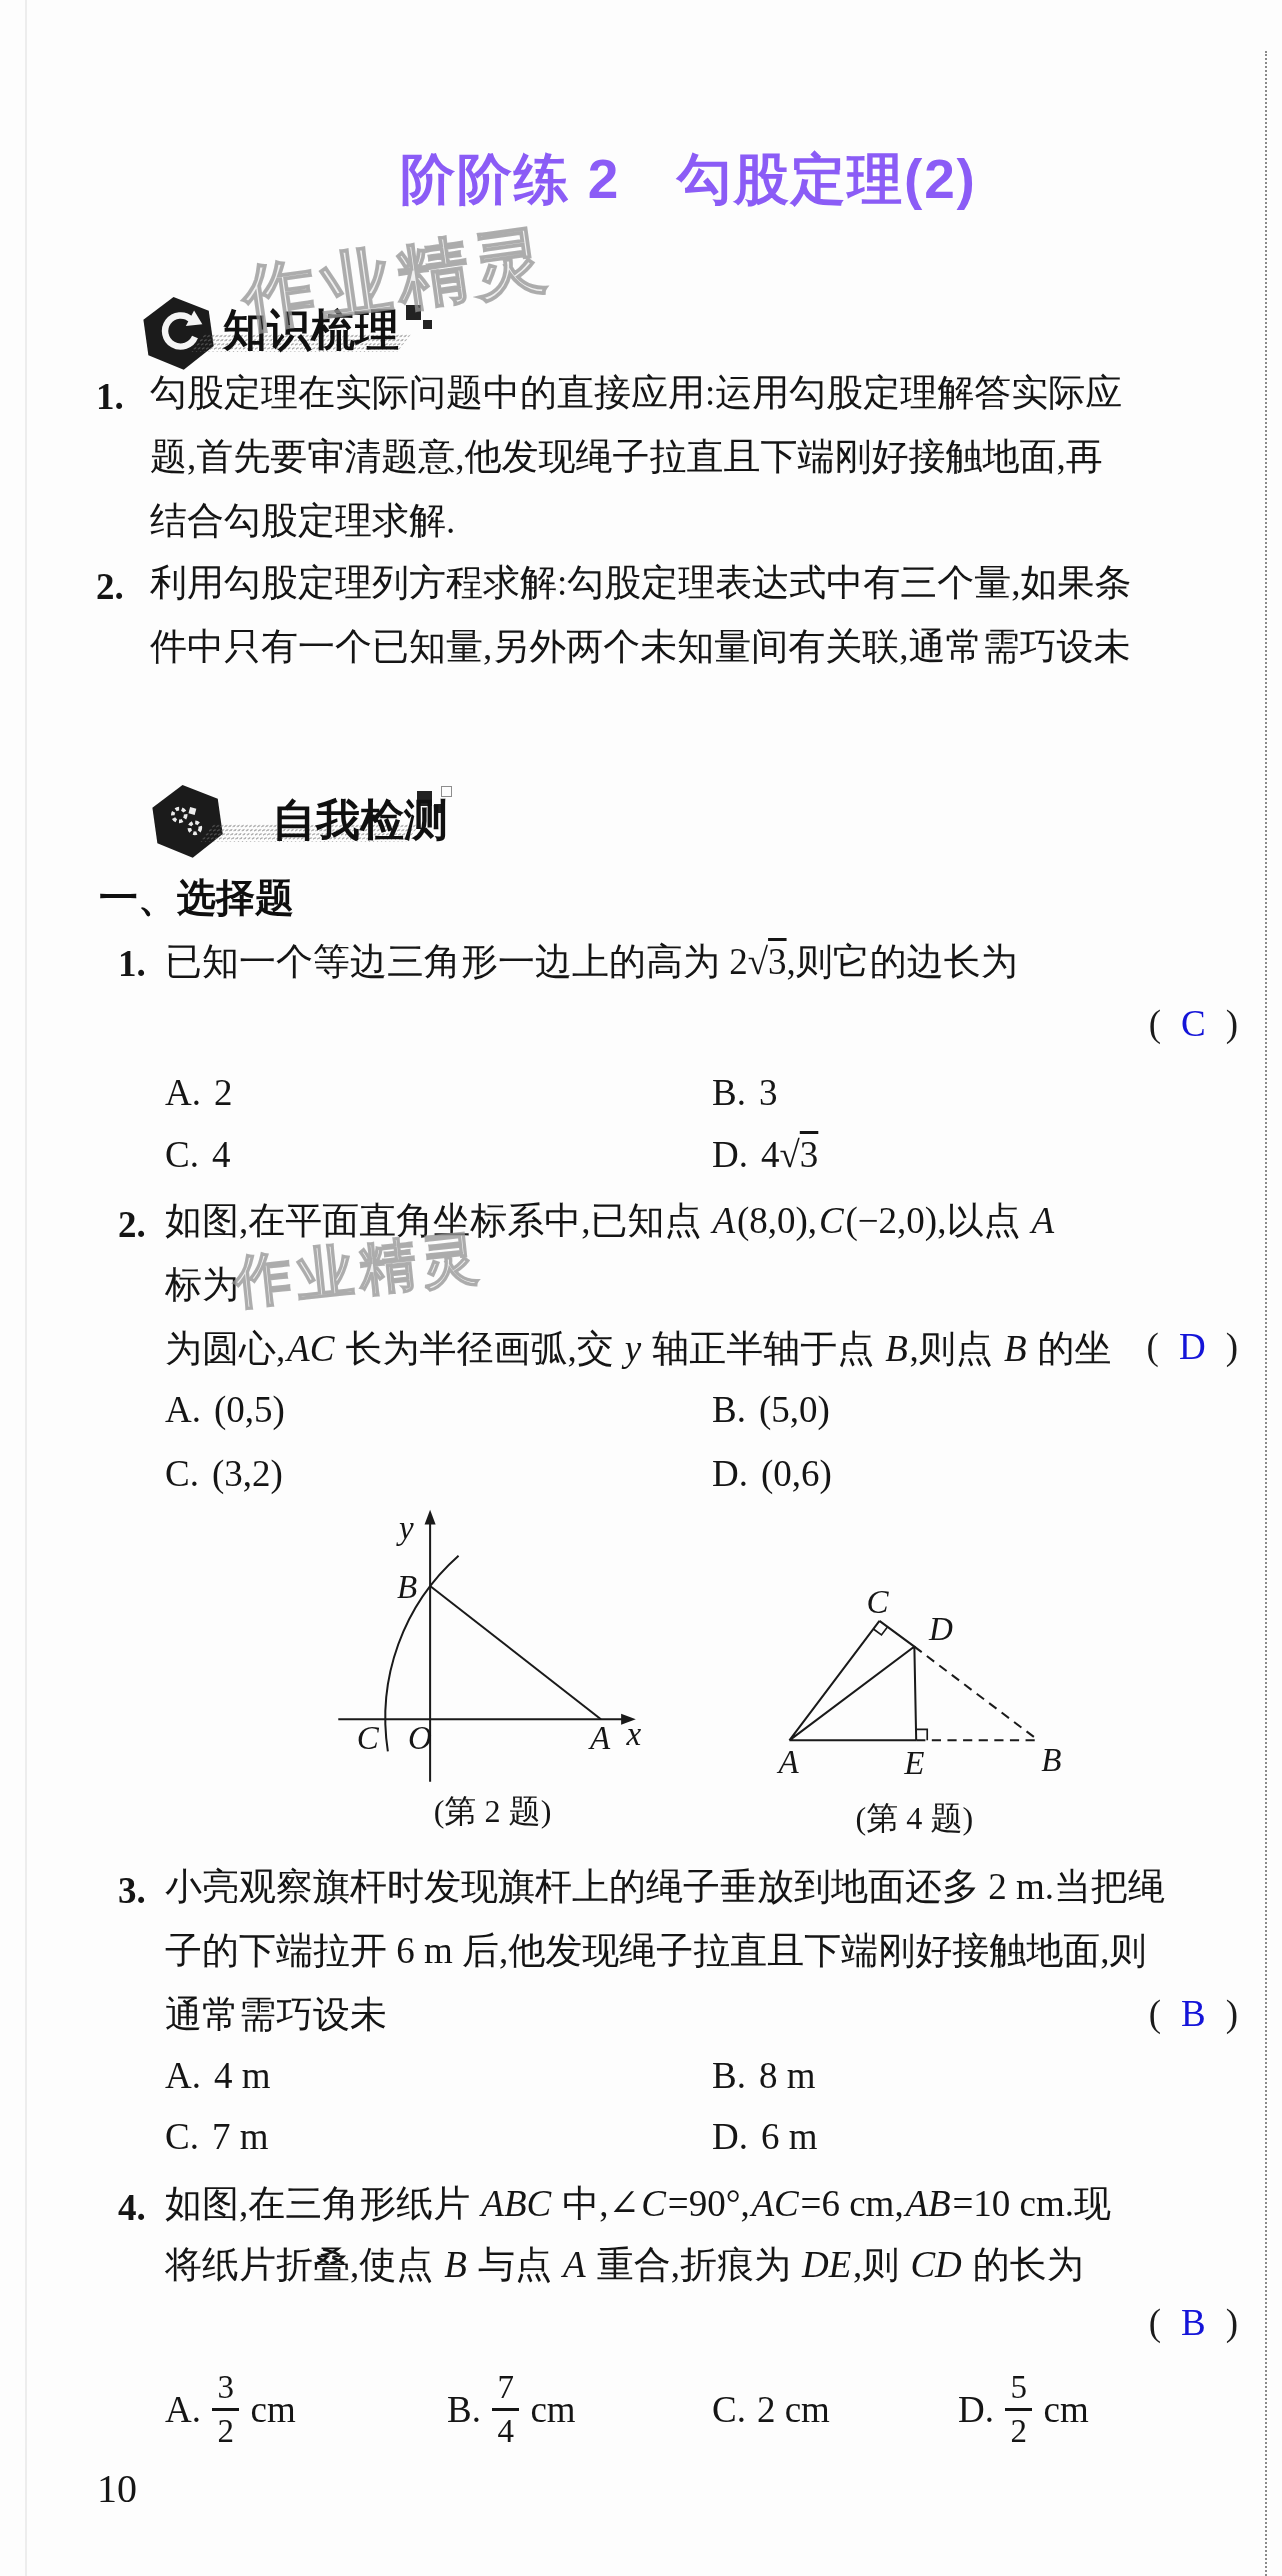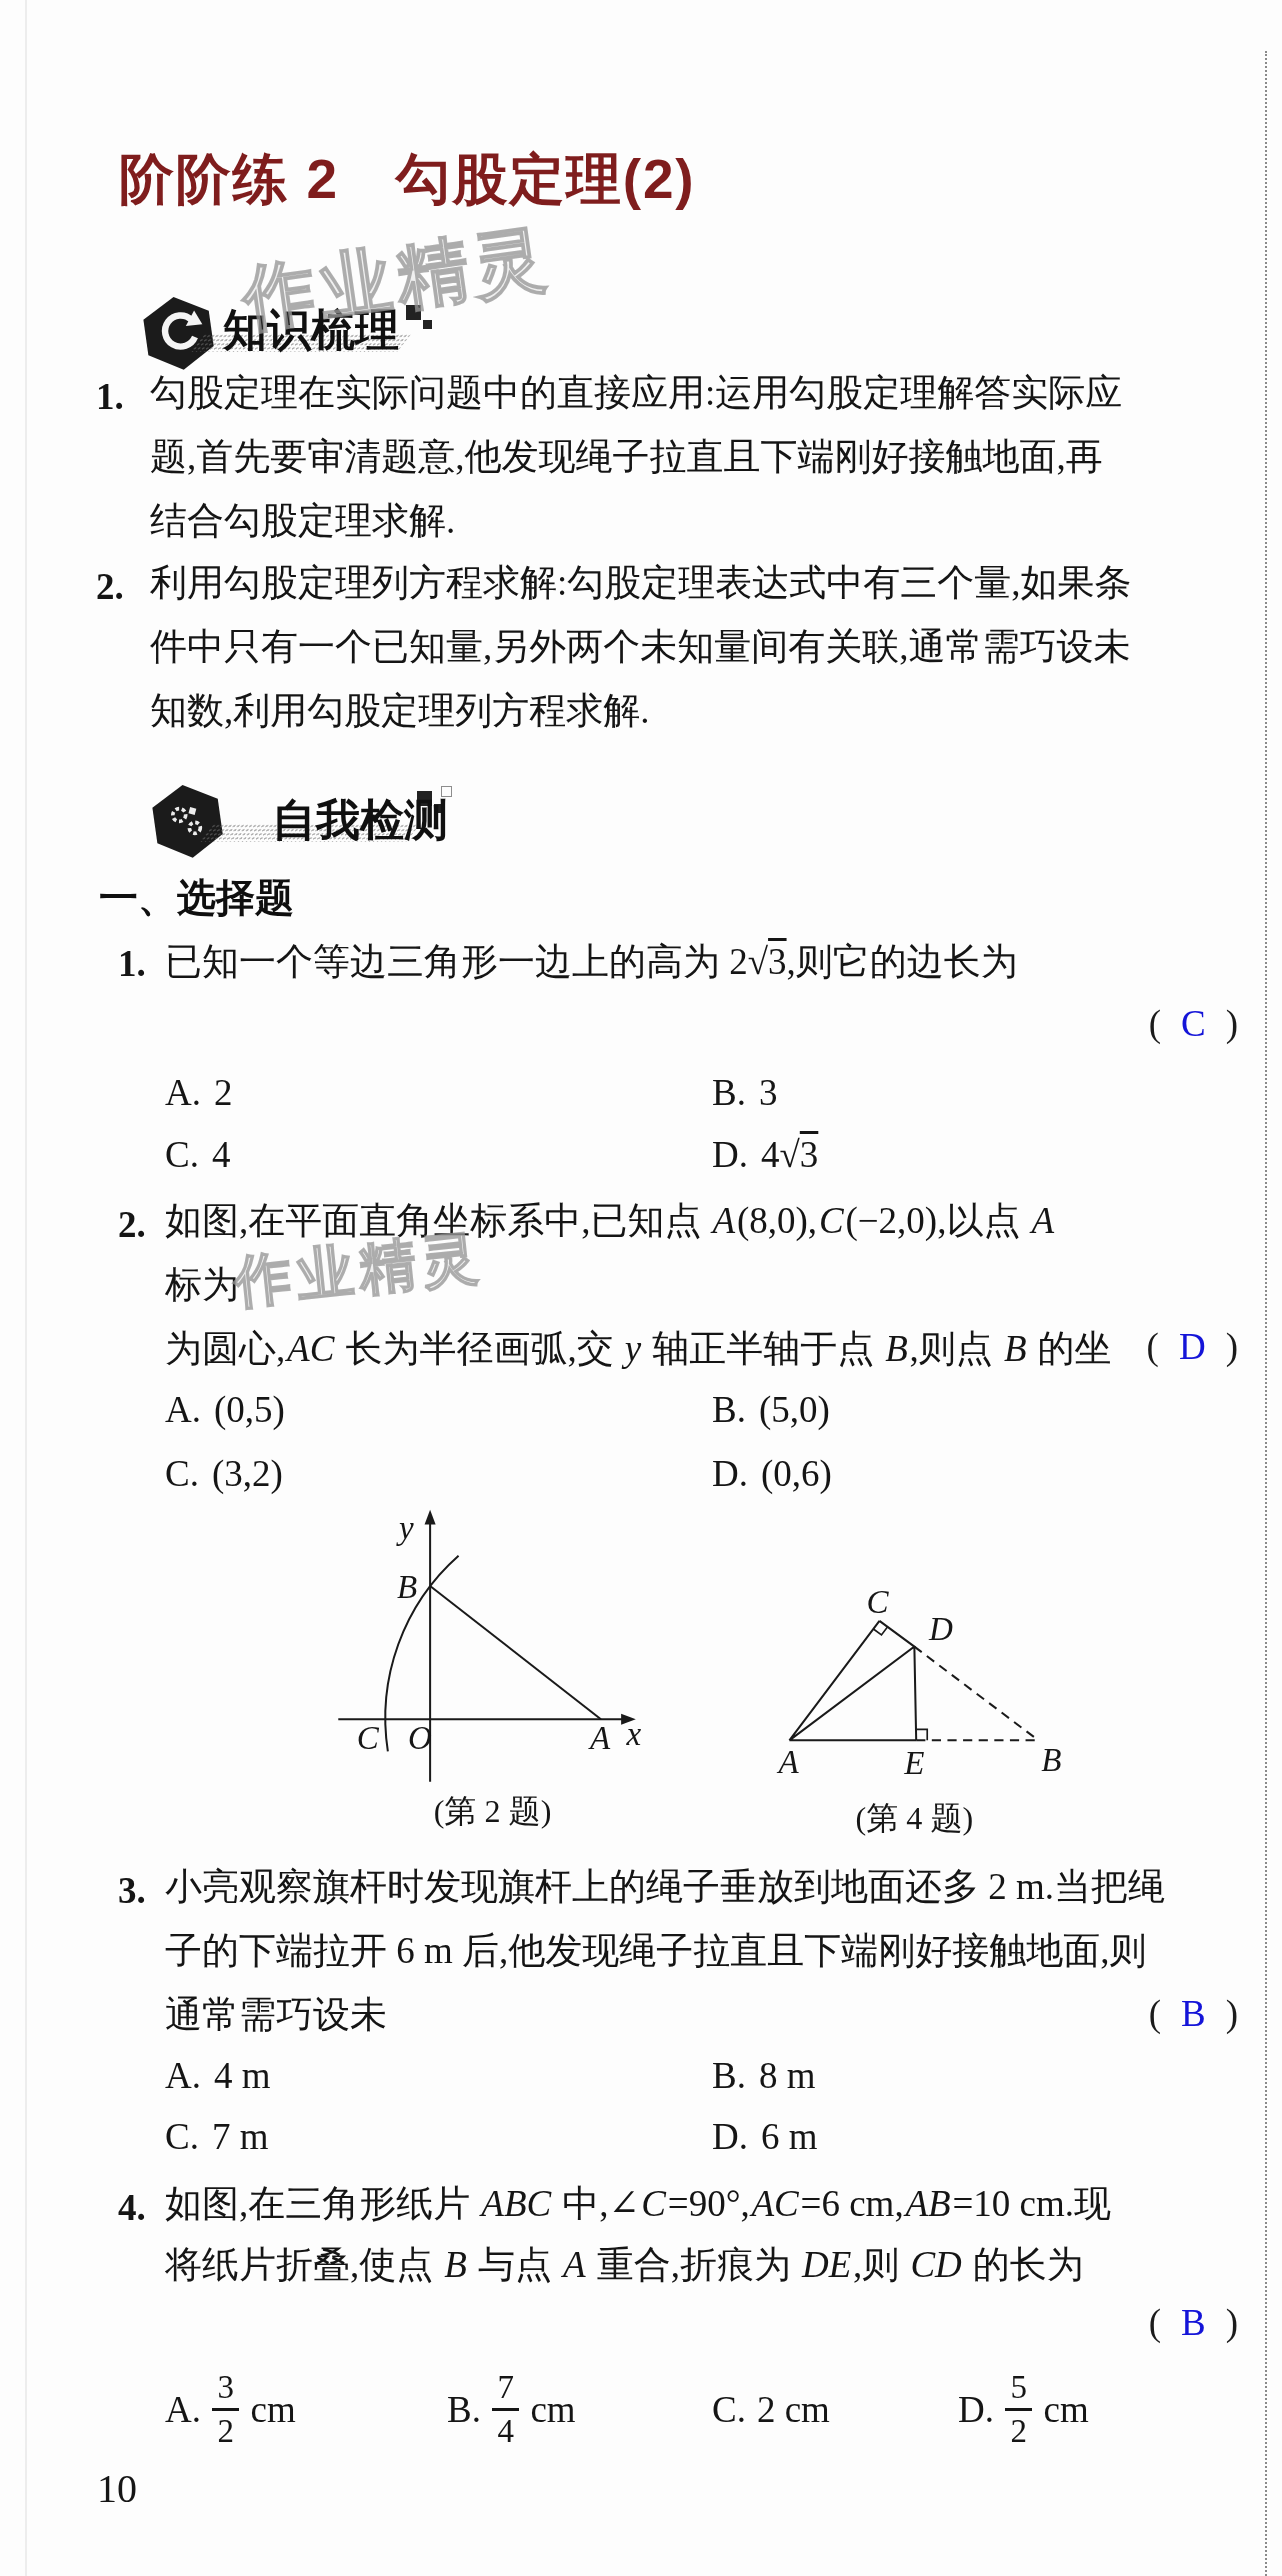--- a/index.html
+++ b/index.html
@@ -4,23 +4,23 @@
 <style>
   html,body{margin:0;padding:0;background:#ffffff;}
   .page{
     position:relative;width:1282px;height:2576px;background:#fdfdfd;
     font-family:"Liberation Serif","DejaVu Serif",serif;color:#151515;
     overflow:hidden;
   }
   .edge-left{position:absolute;left:25px;top:0;width:1.8px;height:2576px;background:#ededed;}
   .edge-right-dotted{position:absolute;left:1265px;top:51px;height:2525px;width:0;border-left:2.8px dotted #8a8a8a;}
   .title{
-    position:absolute;left:119px;top:143px;width:1139px;
+    position:absolute;left:119px;top:143px;width:1139px;text-align:center;
     font-family:"Liberation Sans","DejaVu Sans",sans-serif;
-    font-weight:900;font-size:55px;letter-spacing:1.8px;color:#7f1d1d;white-space:nowrap;
+    font-weight:900;font-size:55px;letter-spacing:1.8px;color:#8b5cf6;white-space:nowrap;
   }
   .watermark{
     position:absolute;font-family:"Liberation Sans","DejaVu Sans",sans-serif;
     font-weight:800;letter-spacing:5.5px;color:rgba(165,165,165,0.16);
     -webkit-text-stroke:1.5px rgba(150,150,150,0.75);white-space:nowrap;z-index:5;
   }
   .wm1{left:242px;top:231px;font-size:72px;transform:rotate(-8deg);}
   .wm2{left:234px;top:1232px;font-size:57px;transform:rotate(-6deg);}
   .sec-header{position:absolute;height:87px;}
   .sec-icon{position:absolute;left:0;top:0;}
@@ -91,21 +91,20 @@
   <div class="tblock" style="left:150px;top:361px;">
     <div>勾股定理在实际问题中的直接应用:运用勾股定理解答实际应</div>
     <div>题,首先要审清题意,他发现绳子拉直且下端刚好接触地面,再</div>
     <div>结合勾股定理求解.</div>
   </div>
 
   <div class="listnum" style="left:96px;top:565px;">2.</div>
   <div class="tblock" style="left:150px;top:551px;">
     <div>利用勾股定理列方程求解:勾股定理表达式中有三个量,如果条</div>
     <div>件中只有一个已知量,另外两个未知量间有关联,通常需巧设未</div>
-    <div>知数,利用勾股定理列方程求解.</div>
   </div>
 
   <div class="sec-header" style="left:149px;top:782px;width:459px;">
     <svg class="sec-icon" width="77" height="77" viewBox="0 0 84 84">
       <polygon points="42,3 78,23 78,62 42,83 6,62 6,23" fill="#1b1b1b" transform="rotate(-8 42 42)"></polygon>
       <circle cx="33" cy="36" r="7" fill="none" stroke="#ececec" stroke-width="4" stroke-dasharray="4 3"></circle>
       <circle cx="50" cy="50" r="6" fill="none" stroke="#ececec" stroke-width="4" stroke-dasharray="4 3"></circle>
       <rect x="44" y="28" width="7" height="7" fill="#ececec" transform="rotate(15 47 31)"></rect>
     </svg>
     <div class="sec-swoosh" style="left:57px;top:42px;width:207px;"></div>

